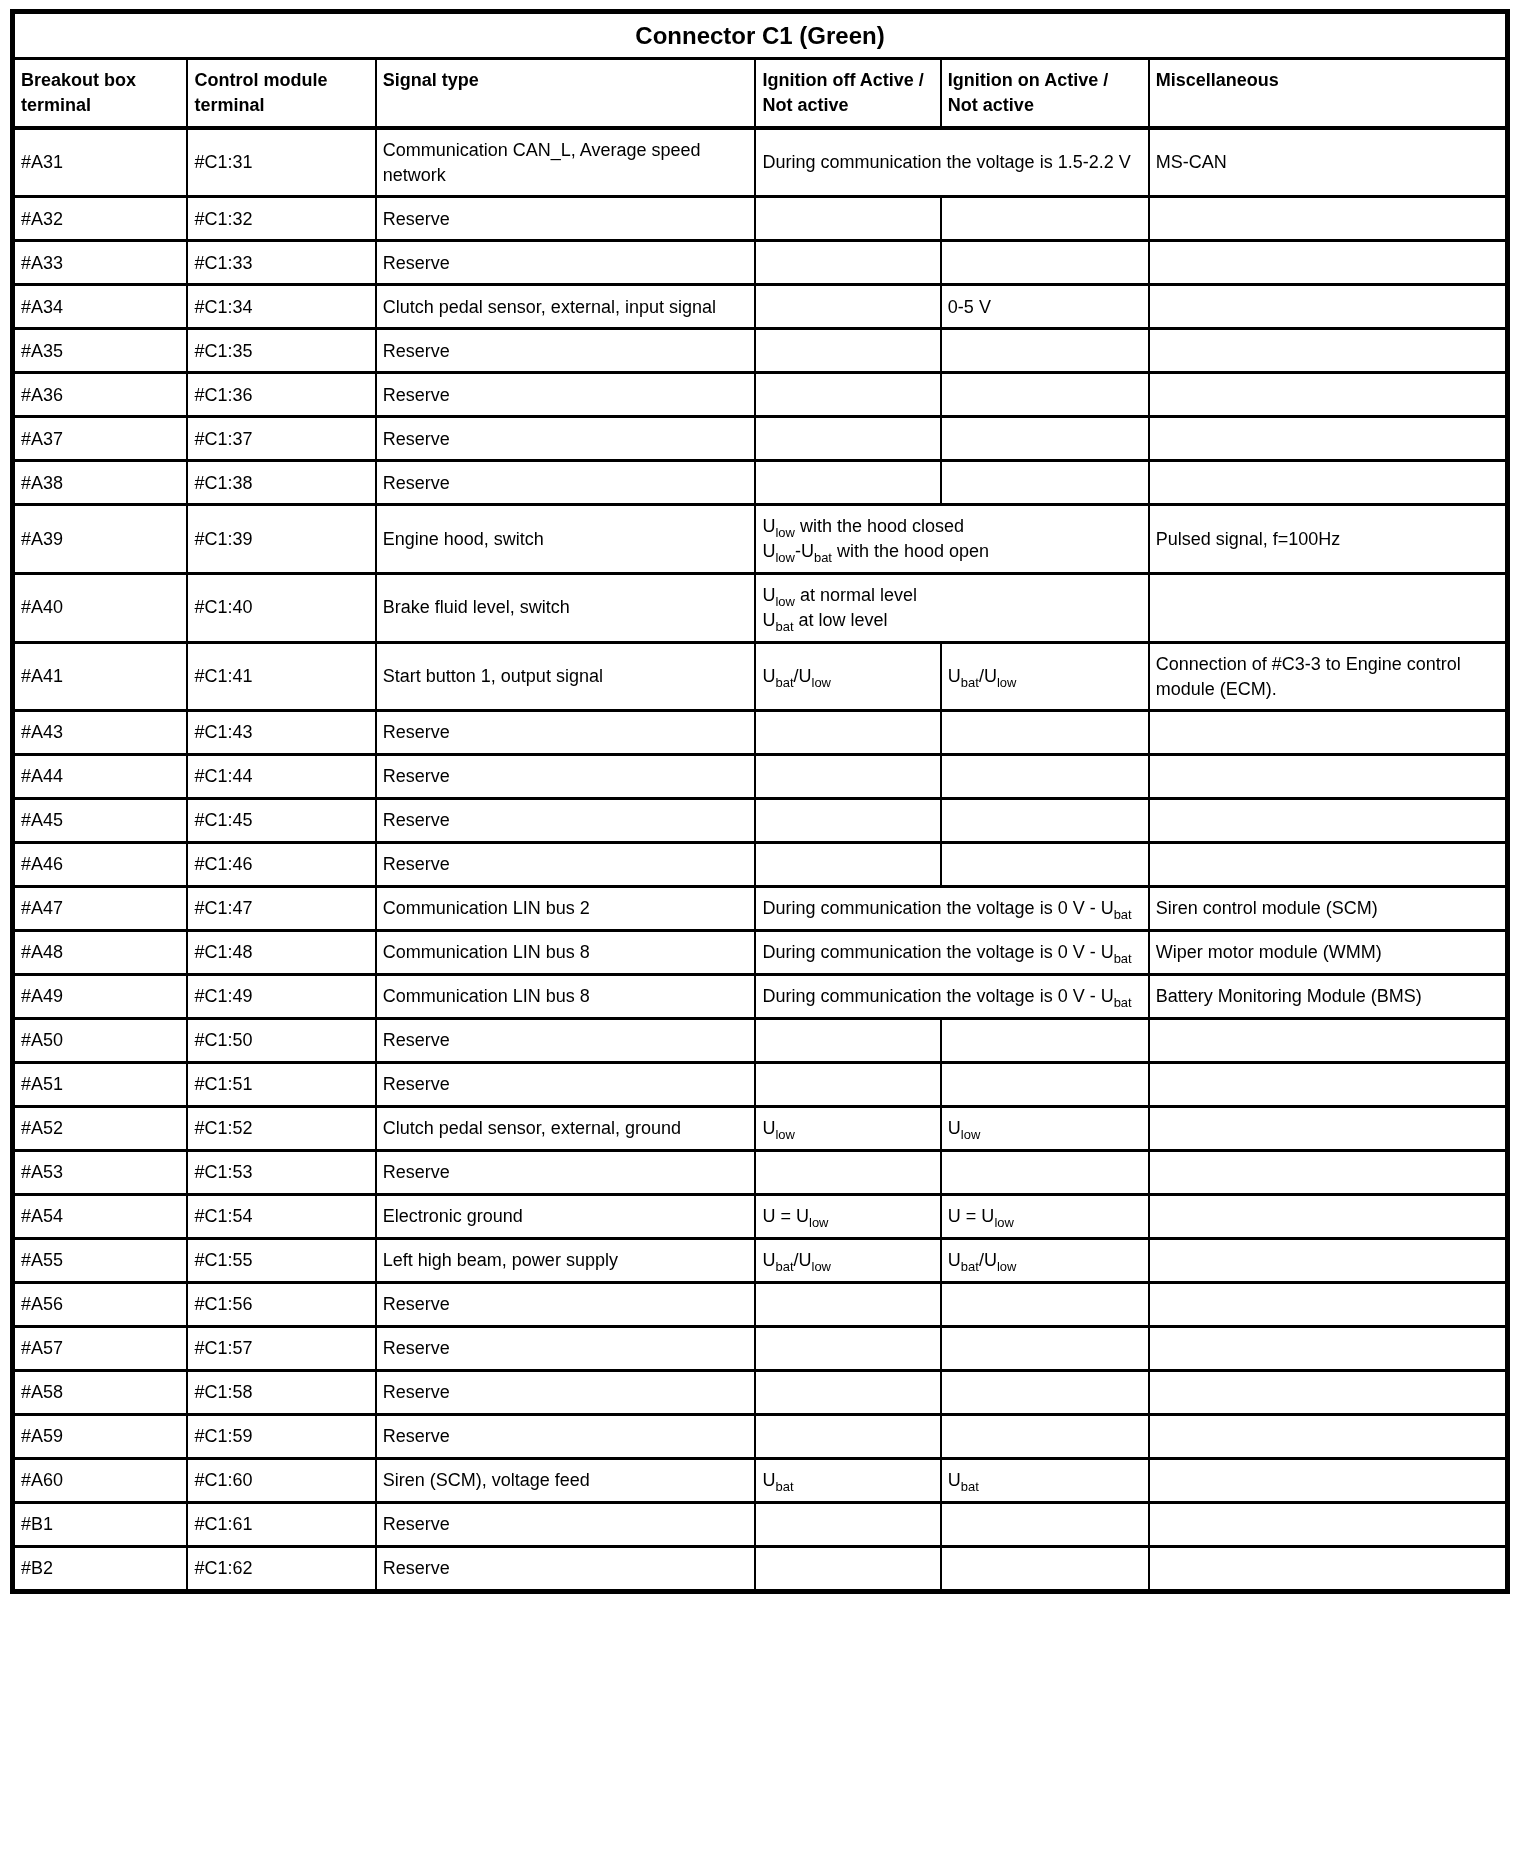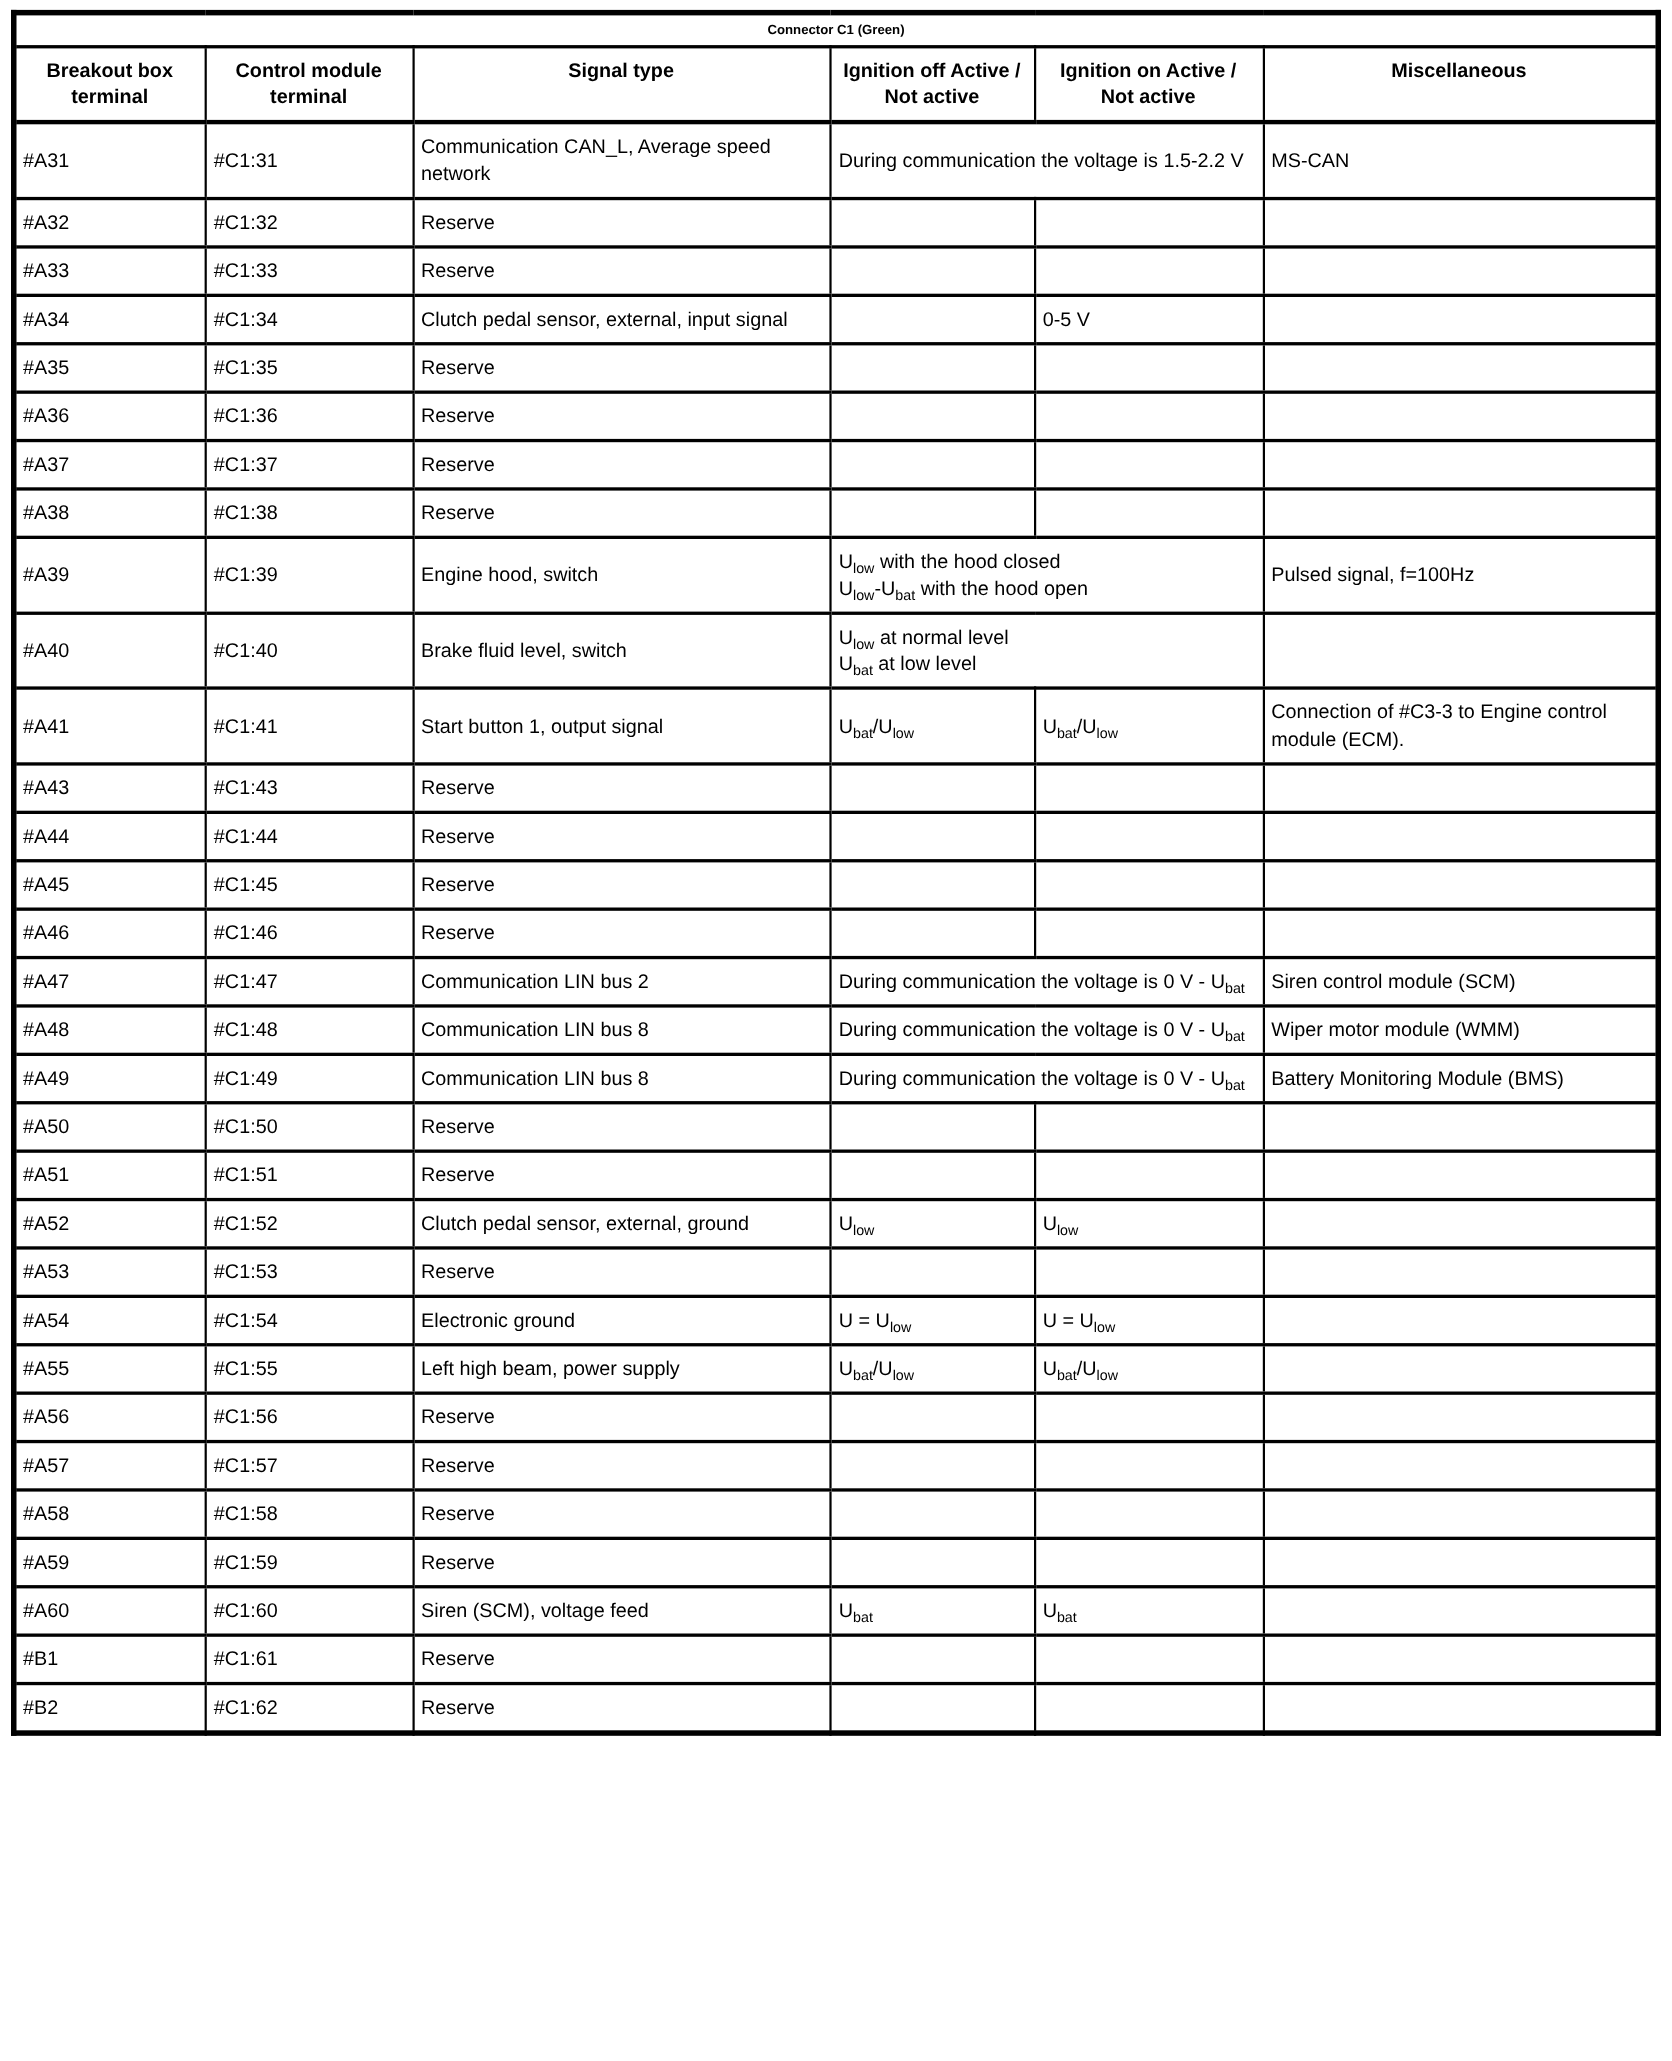--- a/index.html
+++ b/index.html
@@ -40,29 +40,28 @@
     line-height: 1.38;
     text-align: left;
     word-wrap: break-word;
     overflow-wrap: break-word;
     background: #ffffff;
     color: #000000;
   }
   thead th.title-cell {
     text-align: center;
     font-weight: bold;
-    font-size: 12px;
+    font-size: 24px;
     padding: 5px 6px;
     vertical-align: middle;
   }
   thead th.col-head {
     vertical-align: top;
     font-weight: bold;
     border-bottom-width: 4px;
-    text-align: center;
   }
   tbody td {
     vertical-align: middle;
   }
   tbody tr {
     height: 44px;
   }
   sub {
     font-size: 72%;
     line-height: 0;

